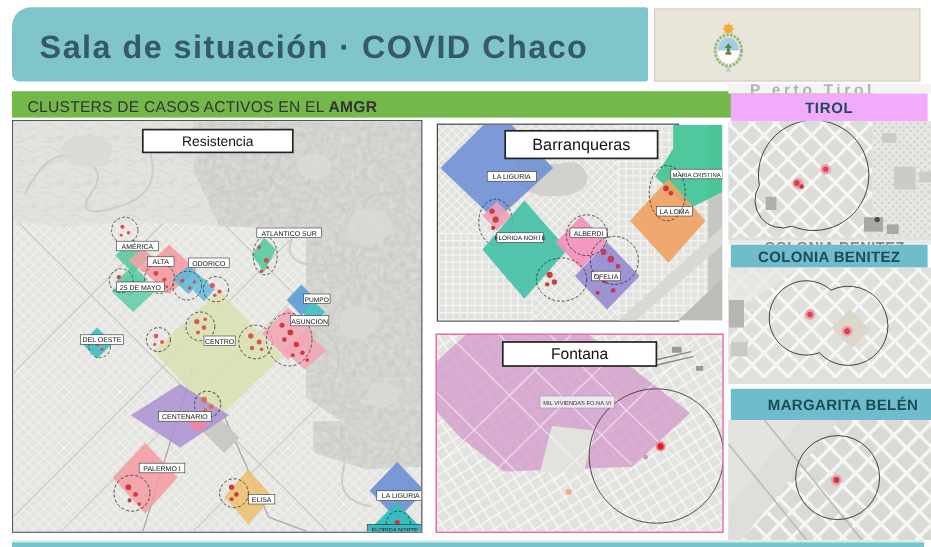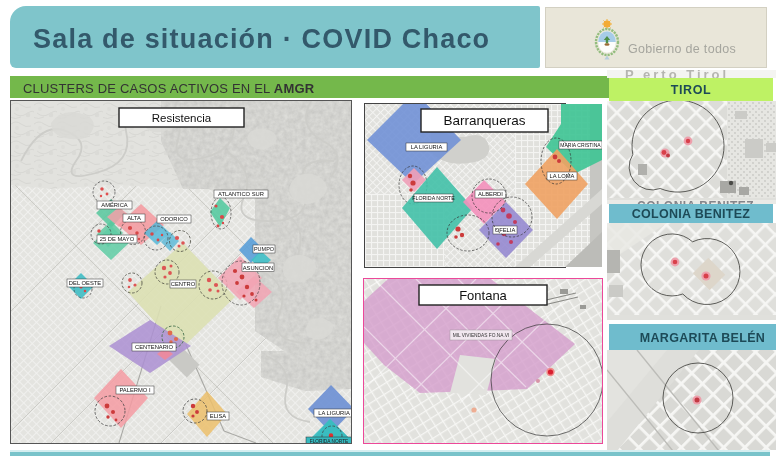--- a/index.html
+++ b/index.html
@@ -26,21 +26,20 @@
     <circle cx="18" cy="5" r="3.6" fill="#f3ab35"></circle>
     <ellipse cx="18" cy="23" rx="11" ry="13" fill="none" stroke="#93bd7e" stroke-width="2.4" stroke-dasharray="2.2,1"></ellipse>
     <ellipse cx="18" cy="23" rx="8.8" ry="10.8" fill="#fdfdfb"></ellipse>
     <path d="M9.2,23 a8.8,10.8 0 0 1 17.6,0 z" fill="#a7cce8"></path>
     <path d="M18,17 l3.2,4 h-2 v3.4 h-2.4 v-3.4 h-2 z" fill="#4d8f48"></path>
     <ellipse cx="18" cy="25.5" rx="2.6" ry="1.2" fill="#9a6a35"></ellipse>
     <path d="M18,36.5 l-2.6,4 h5.2 z" fill="#b8cede"></path>
   </svg>
 
 
-  <div class="abs" style="left:82px;top:34px;font-size:12.5px;color:#a5a59e;letter-spacing:0.3px;">Gobierno de todos</div>
 </div>
 
 <div class="abs" style="left:10px;top:76px;width:718px;height:22px;background:#74b84b;">
   <div class="abs" style="left:13px;top:4.5px;font-size:13px;color:#333333;letter-spacing:0.2px;">CLUSTERS DE CASOS ACTIVOS EN EL <b>AMGR</b></div>
 </div>
 
 <div class="abs" style="left:10px;top:100px;width:342px;height:344px;border:1px solid #555;box-sizing:border-box;background:#e8e8e4;" id="p-res">
   <svg width="340" height="342" viewBox="0 0 340 342" style="display:block">
     <defs>
       <pattern id="g45r" width="6" height="6" patternUnits="userSpaceOnUse" patternTransform="rotate(45)">
@@ -498,21 +497,21 @@
         <rect x="55" y="6" width="128" height="20" fill="#fff" stroke="#222" stroke-width="1.4"></rect>
         <text x="119" y="20.5" font-size="13" text-anchor="middle" fill="#111" font-family="Liberation Sans">Fontana</text>
       </g>
   </svg>
 </div>
 
 <div class="abs" style="left:607px;top:70px;width:169px;height:8px;background:#f4f4f1;overflow:hidden;">
   <div class="abs" style="left:18px;top:-3px;font-size:13px;font-weight:bold;color:#b5b5b0;letter-spacing:3px;">P erto  Tirol</div>
 </div>
 
-<div class="abs" style="left:609px;top:78px;width:164px;height:23px;background:#bef264;text-align:center;">
+<div class="abs" style="left:609px;top:78px;width:164px;height:23px;background:#f0abfc;text-align:center;">
   <div style="margin-top:5px;font-size:12.5px;font-weight:bold;color:#1d4a57;letter-spacing:0.6px;">TIROL</div>
 </div>
 
 <div class="abs" style="left:607px;top:101px;width:169px;height:99px;background:#e0e0dc;overflow:hidden;" id="p-tir">
   <svg width="169" height="97" viewBox="0 0 169 97" style="display:block">
     <defs>
       <pattern id="g45t" width="14" height="14" patternUnits="userSpaceOnUse" patternTransform="rotate(45)">
         <rect width="14" height="14" fill="#dcdcd8"></rect>
         <rect width="14" height="2.6" fill="#f6f6f4"></rect>
         <rect width="2.6" height="14" fill="#f6f6f4"></rect>

